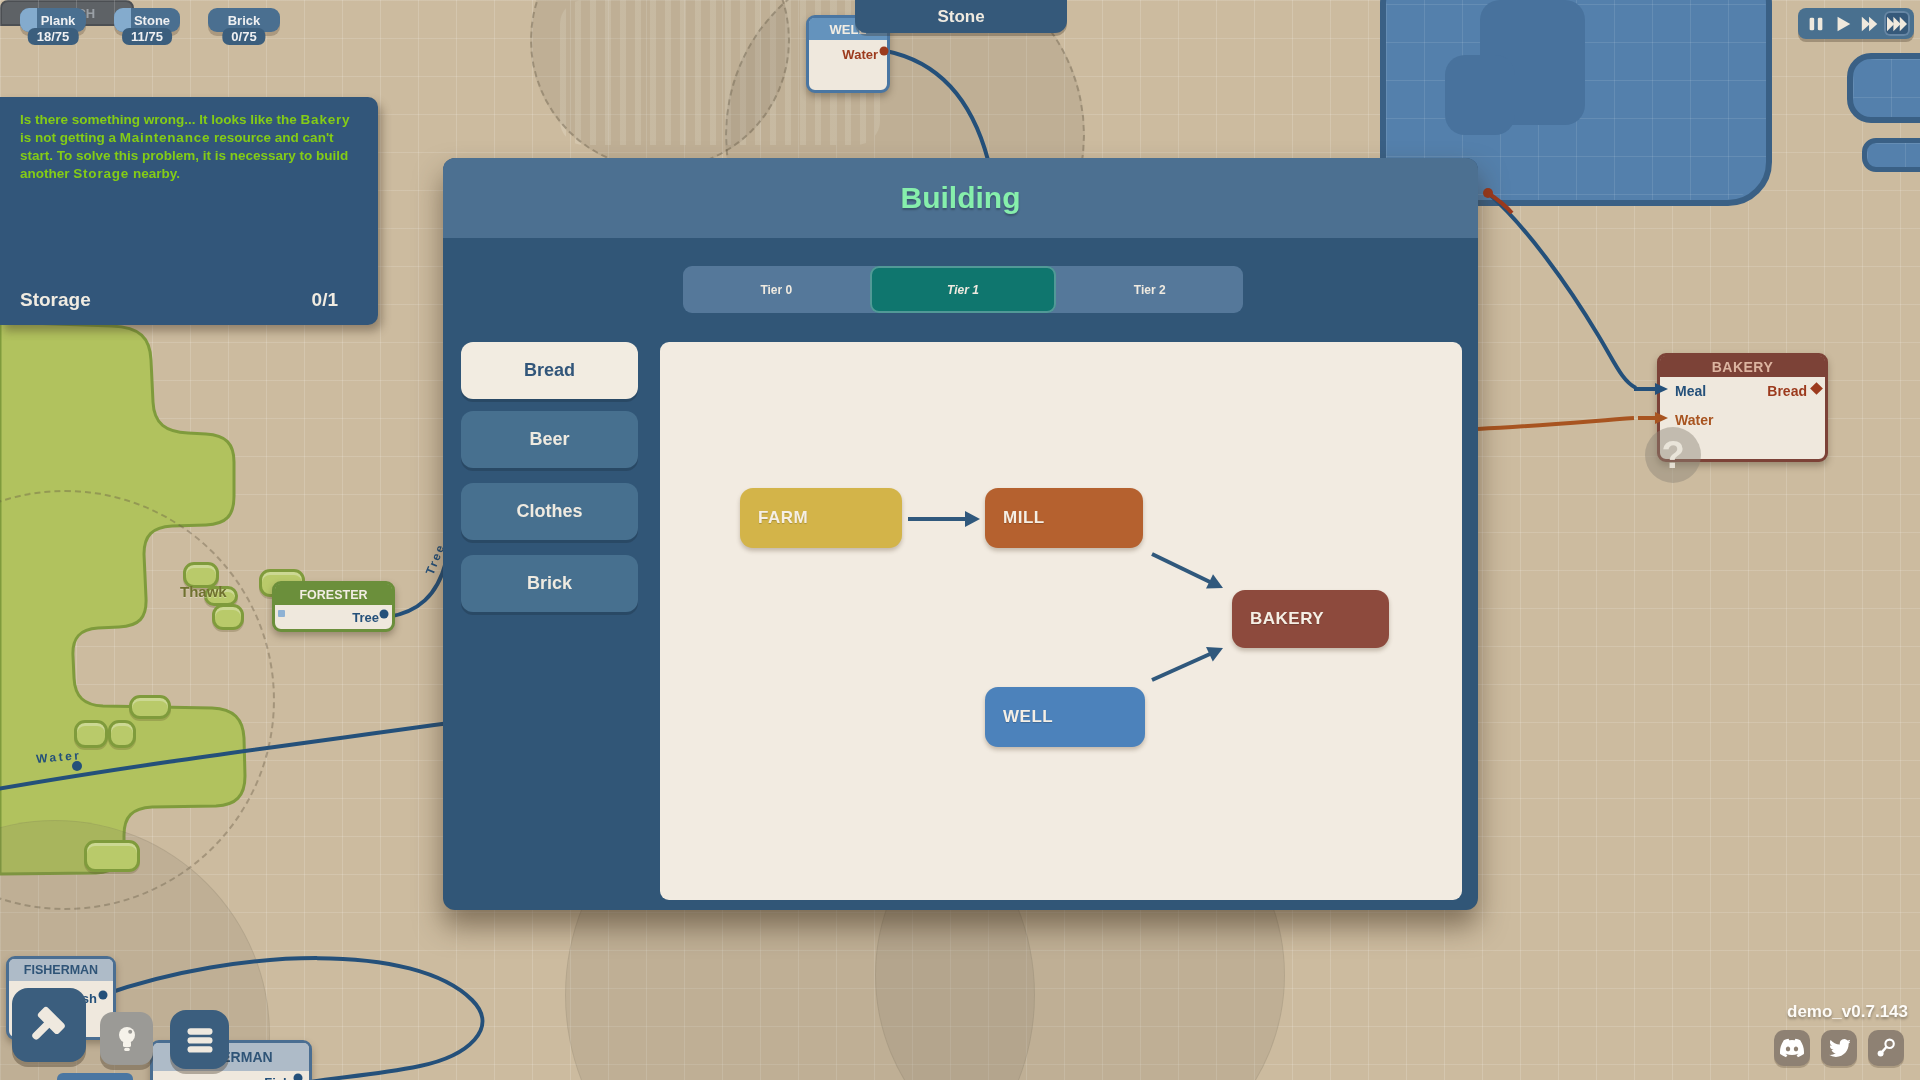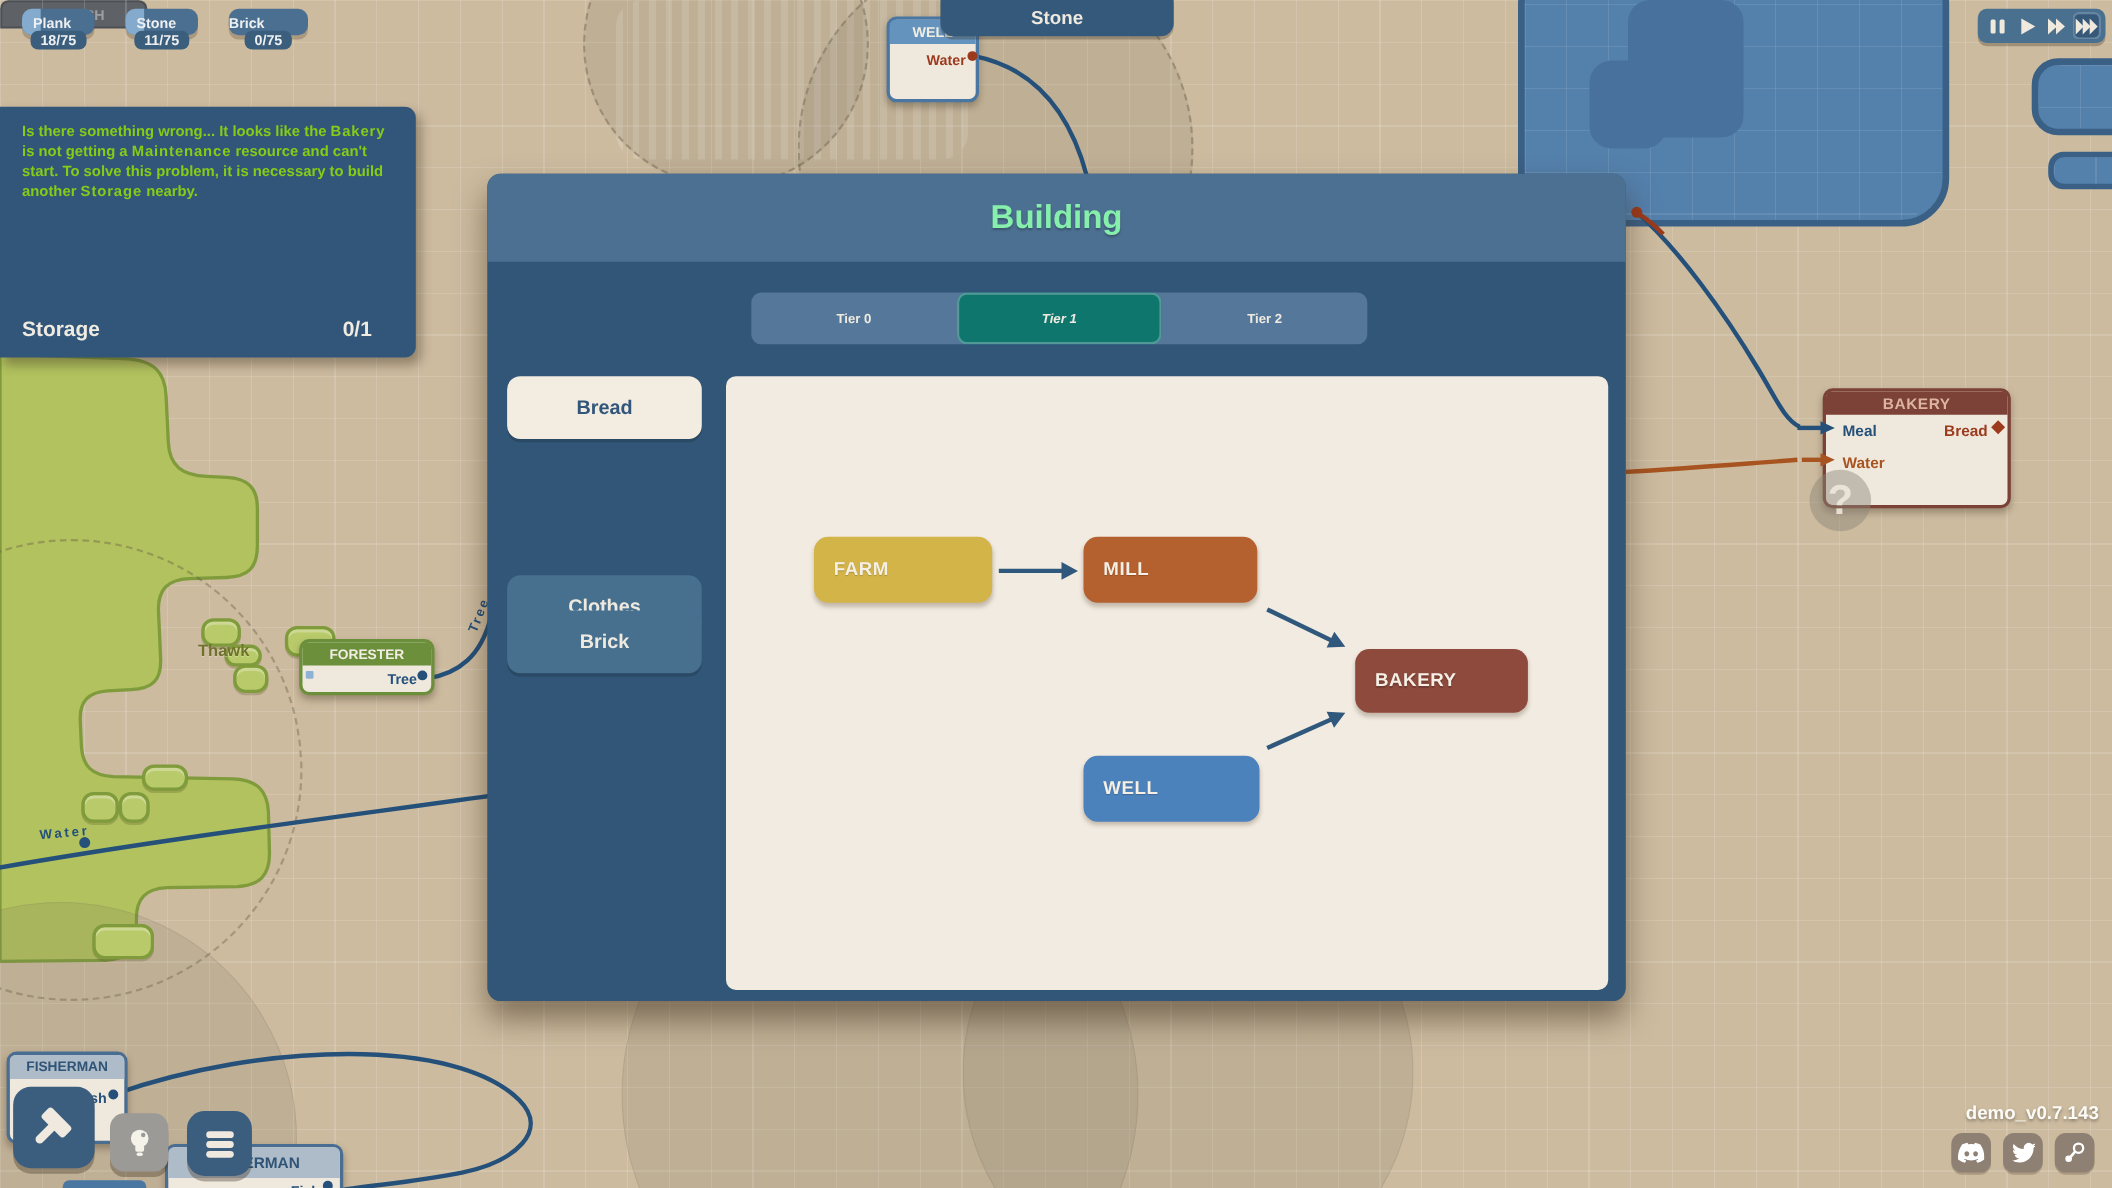--- a/index.html
+++ b/index.html
@@ -60,21 +60,21 @@
   .mn-church{left:498px;top:1070px;width:134px;height:26px;background:#5E6266;border:2px solid #4C4F53;
     border-radius:8px 8px 0 0;z-index:10;color:#9AA0A6;font-size:13px;font-weight:700;
     display:flex;align-items:flex-start;justify-content:center;padding-top:4px;}
   .mn-stub{left:57px;top:1073px;width:76px;height:10px;background:#4A76A2;border-radius:6px 6px 0 0;position:absolute;z-index:9;}
   
   #master-tab{position:absolute;left:855px;top:0;width:212px;height:33px;background:#35597A;z-index:12;
     border-radius:0 0 12px 12px;display:flex;align-items:center;justify-content:center;
     color:#EFEAE0;font-weight:700;font-size:17px;box-shadow:0 3px 0 rgba(60,45,30,.3);}
   
   .res-tab{position:absolute;top:8px;height:24px;background:#4A6F90;border-radius:9px;z-index:40;
-    box-shadow:0 4px 0 rgba(70,50,30,.25);display:flex;align-items:center;justify-content:flex-start;}
+    box-shadow:0 4px 0 rgba(70,50,30,.25);display:flex;align-items:center;justify-content:center;}
   .res-tab.strip::before{content:"";position:absolute;left:0;top:0;bottom:0;width:17px;background:#84ABCD;border-radius:9px 0 0 9px;}
   .res-label{position:relative;color:#EFF0F2;font-weight:700;font-size:13px;padding-left:10px;}
   .res-tab.nostrip .res-label{padding-left:0;}
   .res-badge{position:absolute;left:50%;transform:translateX(-50%);bottom:-13px;background:#3B5E7D;
     color:#EFF0F2;font-weight:700;font-size:13px;padding:1px 9px;border-radius:7px;white-space:nowrap;}
   
   #maint{position:absolute;left:0;top:97px;width:378px;height:228px;z-index:40;border-radius:0 10px 10px 0;
     box-shadow:4px 6px 10px rgba(60,45,30,.4);background:#32567A;}
   #maint .mh{height:55px;background:#4A7092;border-radius:0 10px 0 0;display:flex;align-items:center;
     padding-left:20px;color:#F0EBE1;font-size:19px;font-weight:700;}
@@ -274,21 +274,22 @@
   </div>
 
   <div id="modal">
     <div class="mdh">Building</div>
     <div id="tierbar">
       <div class="tier">Tier 0</div>
       <div class="tier sel">Tier 1</div>
       <div class="tier">Tier 2</div>
     </div>
     <div class="cat sel" style="top:184px;">Bread</div>
-    <div class="cat" style="top:325px;margin-top:40px;">Clothes</div>
+    <div class="cat" style="top:253px;">Beer</div>
+    <div class="cat" style="top:325px;">Clothes</div>
     <div class="cat" style="top:397px;">Brick</div>
 
     <div id="chainpanel">
       <div class="cnode cn-mill">MILL</div>
       <div class="cnode cn-farm">FARM</div>
       <div class="cnode cn-bakery">BAKERY</div>
       <div class="cnode cn-well">WELL</div>
       <svg width="802" height="558" style="position:absolute;left:0;top:0;pointer-events:none;">
         <line x1="248" y1="177" x2="306" y2="177" stroke="#30587C" stroke-width="4"></line>
         <polygon points="0,0 -15,-8 -15,8" transform="translate(320,177)" fill="#30587C"></polygon>

